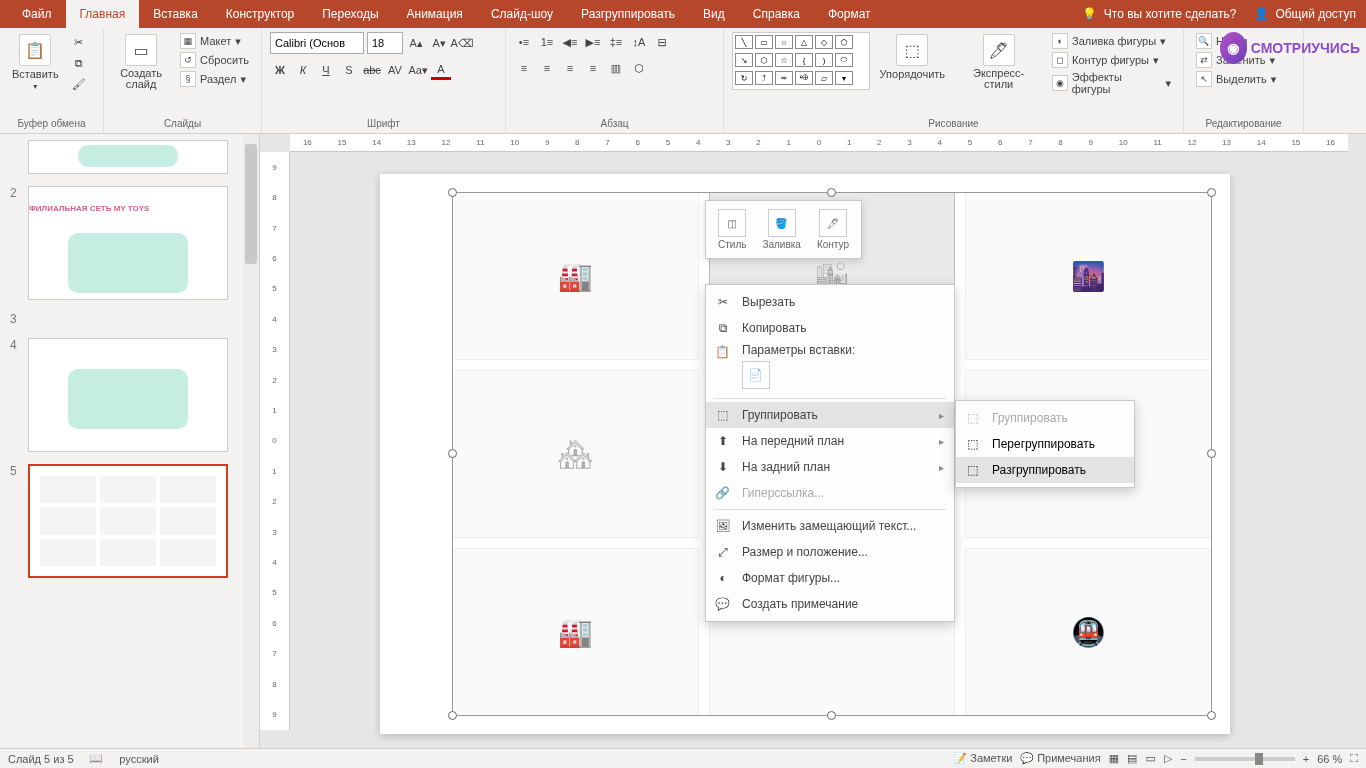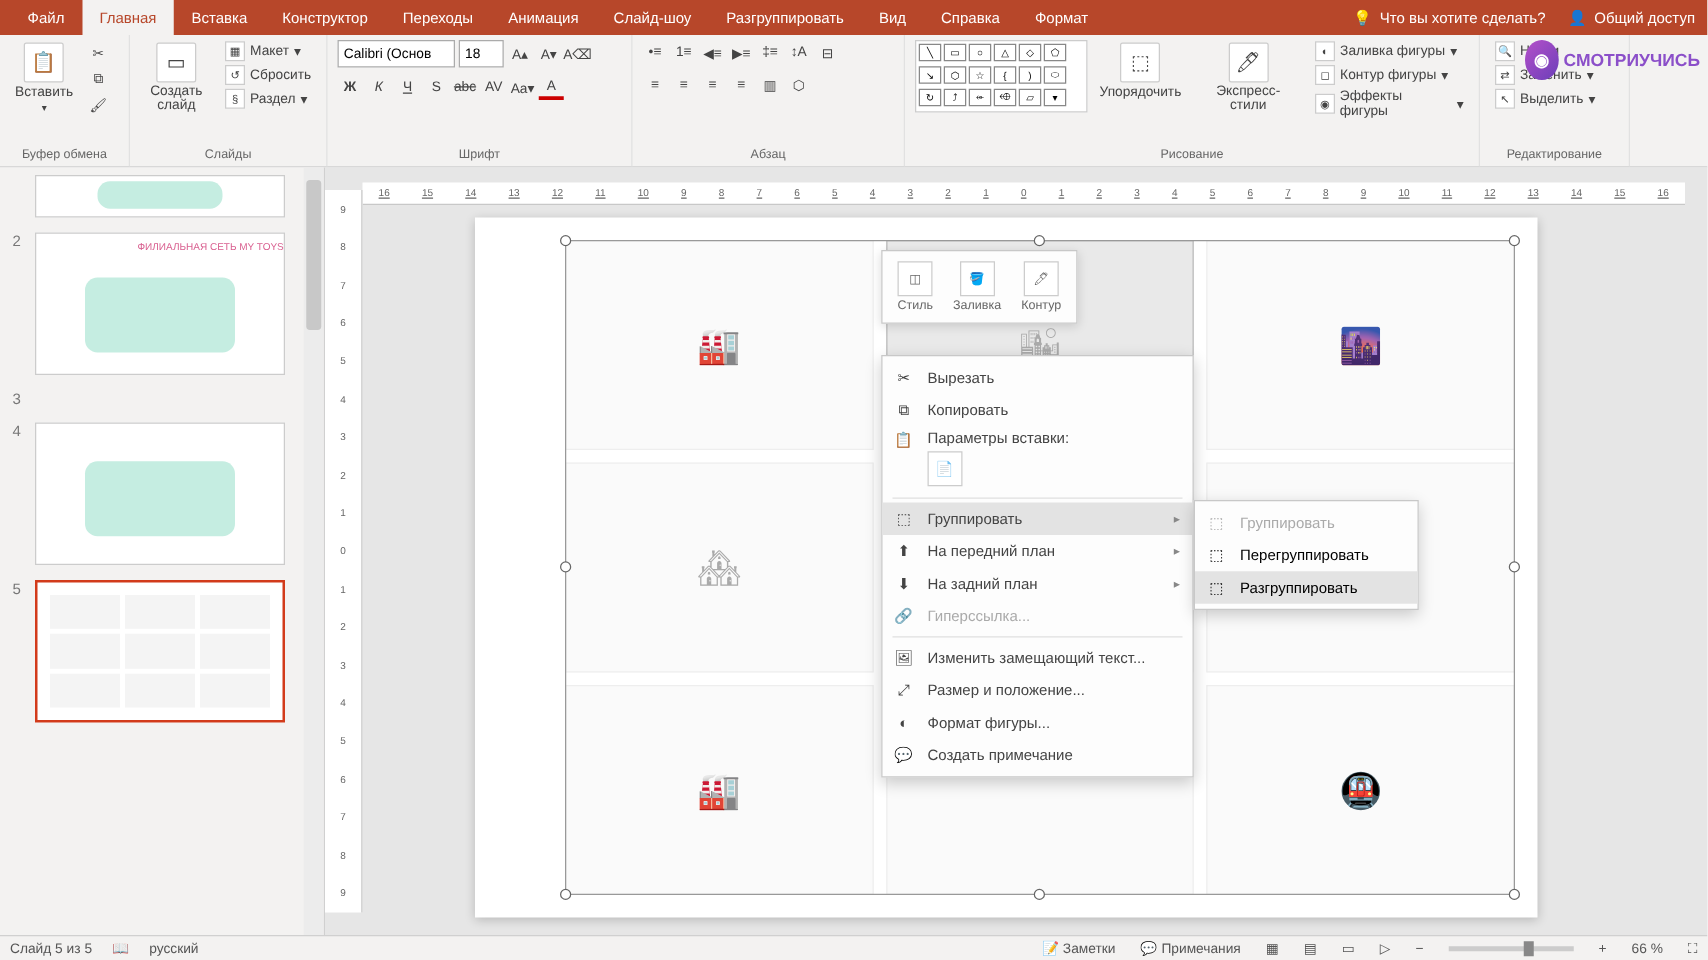--- a/index.html
+++ b/index.html
@@ -38,21 +38,21 @@
 .thumbs { width: 260px; background: #f3f2f1; border-right: 1px solid #d0d0d0; padding-top: 6px; overflow: hidden; position: relative; }
 .thumb-row { display: flex; align-items: flex-start; padding: 6px 6px 6px 10px; gap: 8px; }
 .thumb-num { font-size: 12px; color: #777; width: 10px; }
 .thumb { width: 200px; height: 114px; background: #fff; border: 1px solid #ccc; position: relative; }
 .thumb.selected { border: 2px solid #d23b1b; }
 .thumb-scrollbar { position: absolute; right: 0; top: 0; bottom: 0; width: 16px; background: #ececec; }
 .thumb-scroll-thumb { position: absolute; top: 10px; height: 120px; left: 2px; right: 2px; background: #c8c8c8; border-radius: 3px; }
 
 
 .canvas-wrap { flex: 1; background: #e6e6e6; position: relative; overflow: hidden; }
-.hruler { position: absolute; top: 12px; left: 30px; right: 18px; height: 18px; background: #fff; border-bottom: 1px solid #c8c8c8; font-size: 8px; color: #666; display: flex; align-items: center; justify-content: space-around; text-decoration: underline; }
+.hruler { position: absolute; top: 0; left: 30px; right: 18px; height: 18px; background: #fff; border-bottom: 1px solid #c8c8c8; font-size: 8px; color: #666; display: flex; align-items: center; justify-content: space-around; }
 .vruler { position: absolute; top: 18px; left: 0; bottom: 18px; width: 30px; background: #fff; border-right: 1px solid #c8c8c8; font-size: 8px; color: #666; display: flex; flex-direction: column; justify-content: space-around; align-items: center; }
 .slide { position: absolute; top: 40px; left: 120px; width: 850px; height: 560px; background: #fff; box-shadow: 0 2px 8px rgba(0,0,0,0.2); }
 .sel-box { position: absolute; border: 1px solid #999; top: 18px; left: 72px; right: 18px; bottom: 18px; }
 .sel-handle { position: absolute; width: 9px; height: 9px; background: #fff; border: 1px solid #666; border-radius: 50%; }
 .sh-tl { top: -5px; left: -5px; } .sh-tr { top: -5px; right: -5px; }
 .sh-bl { bottom: -5px; left: -5px; } .sh-br { bottom: -5px; right: -5px; }
 .sh-tm { top: -5px; left: 50%; margin-left:-5px;} .sh-bm { bottom: -5px; left: 50%; margin-left:-5px;}
 .sh-ml { left: -5px; top: 50%; margin-top:-5px;} .sh-mr { right: -5px; top: 50%; margin-top:-5px;}
 
 .grid6 { position:absolute; inset:18px 18px 18px 72px; display:grid; grid-template-columns: 1fr 1fr 1fr; grid-template-rows: 1fr 1fr 1fr; gap:10px; }
@@ -75,27 +75,27 @@
 .ctx-label { padding: 2px 10px 2px 36px; font-size: 12px; }
 .paste-opts { display:flex; gap:4px; padding: 2px 10px 6px 36px; }
 .paste-opt { width:28px; height:28px; border:1px solid #ccc; background:#fff; display:flex; align-items:center; justify-content:center; }
 
 
 .submenu { position:absolute; background:#fdfdfd; border:1px solid #c8c8c8; box-shadow:0 4px 12px rgba(0,0,0,0.2); width:180px; font-size:12px; padding:4px 0; }
 .submenu .ctx-item { height: 26px; }
 
 
 .status { position: absolute; bottom: 0; left: 0; right: 0; height: 20px; background: #f3f2f1; border-top: 1px solid #d0d0d0; display: flex; align-items: center; font-size: 11px; color: #555; padding: 0 8px; gap: 16px; }
-.status-right { margin-left: auto; display: flex; align-items: center; gap: 20px; }
+.status-right { margin-left: auto; display: flex; align-items: center; gap: 8px; }
 .zoom-slider { width: 100px; height: 4px; background: #ccc; position: relative; }
 .zoom-thumb { position:absolute; width:8px; height:12px; background:#888; top:-4px; left:60%; }
 
 
 .mock-map { width:120px; height:60px; background:#c5ede1; margin: 20px auto; border-radius: 10px; }
-.mock-title { font-size: 8px; font-weight:normal; text-align:right; color:#d96090; padding-top:6px; }
+.mock-title { font-size: 8px; font-weight:bold; text-align:left; color:#d96090; padding-top:6px;margin-top:11px; }
 .thumb5-grid { position:absolute; inset:10px; display:grid; grid-template-columns:repeat(3,1fr); grid-template-rows:repeat(3,1fr); gap:4px; }
 .thumb5-grid div { background:#f4f4f4; }
 </style>
 </head>
 <body>
 
 <div class="tabs">
   <div class="tab">Файл</div>
   <div class="tab active">Главная</div>
   <div class="tab">Вставка</div>

